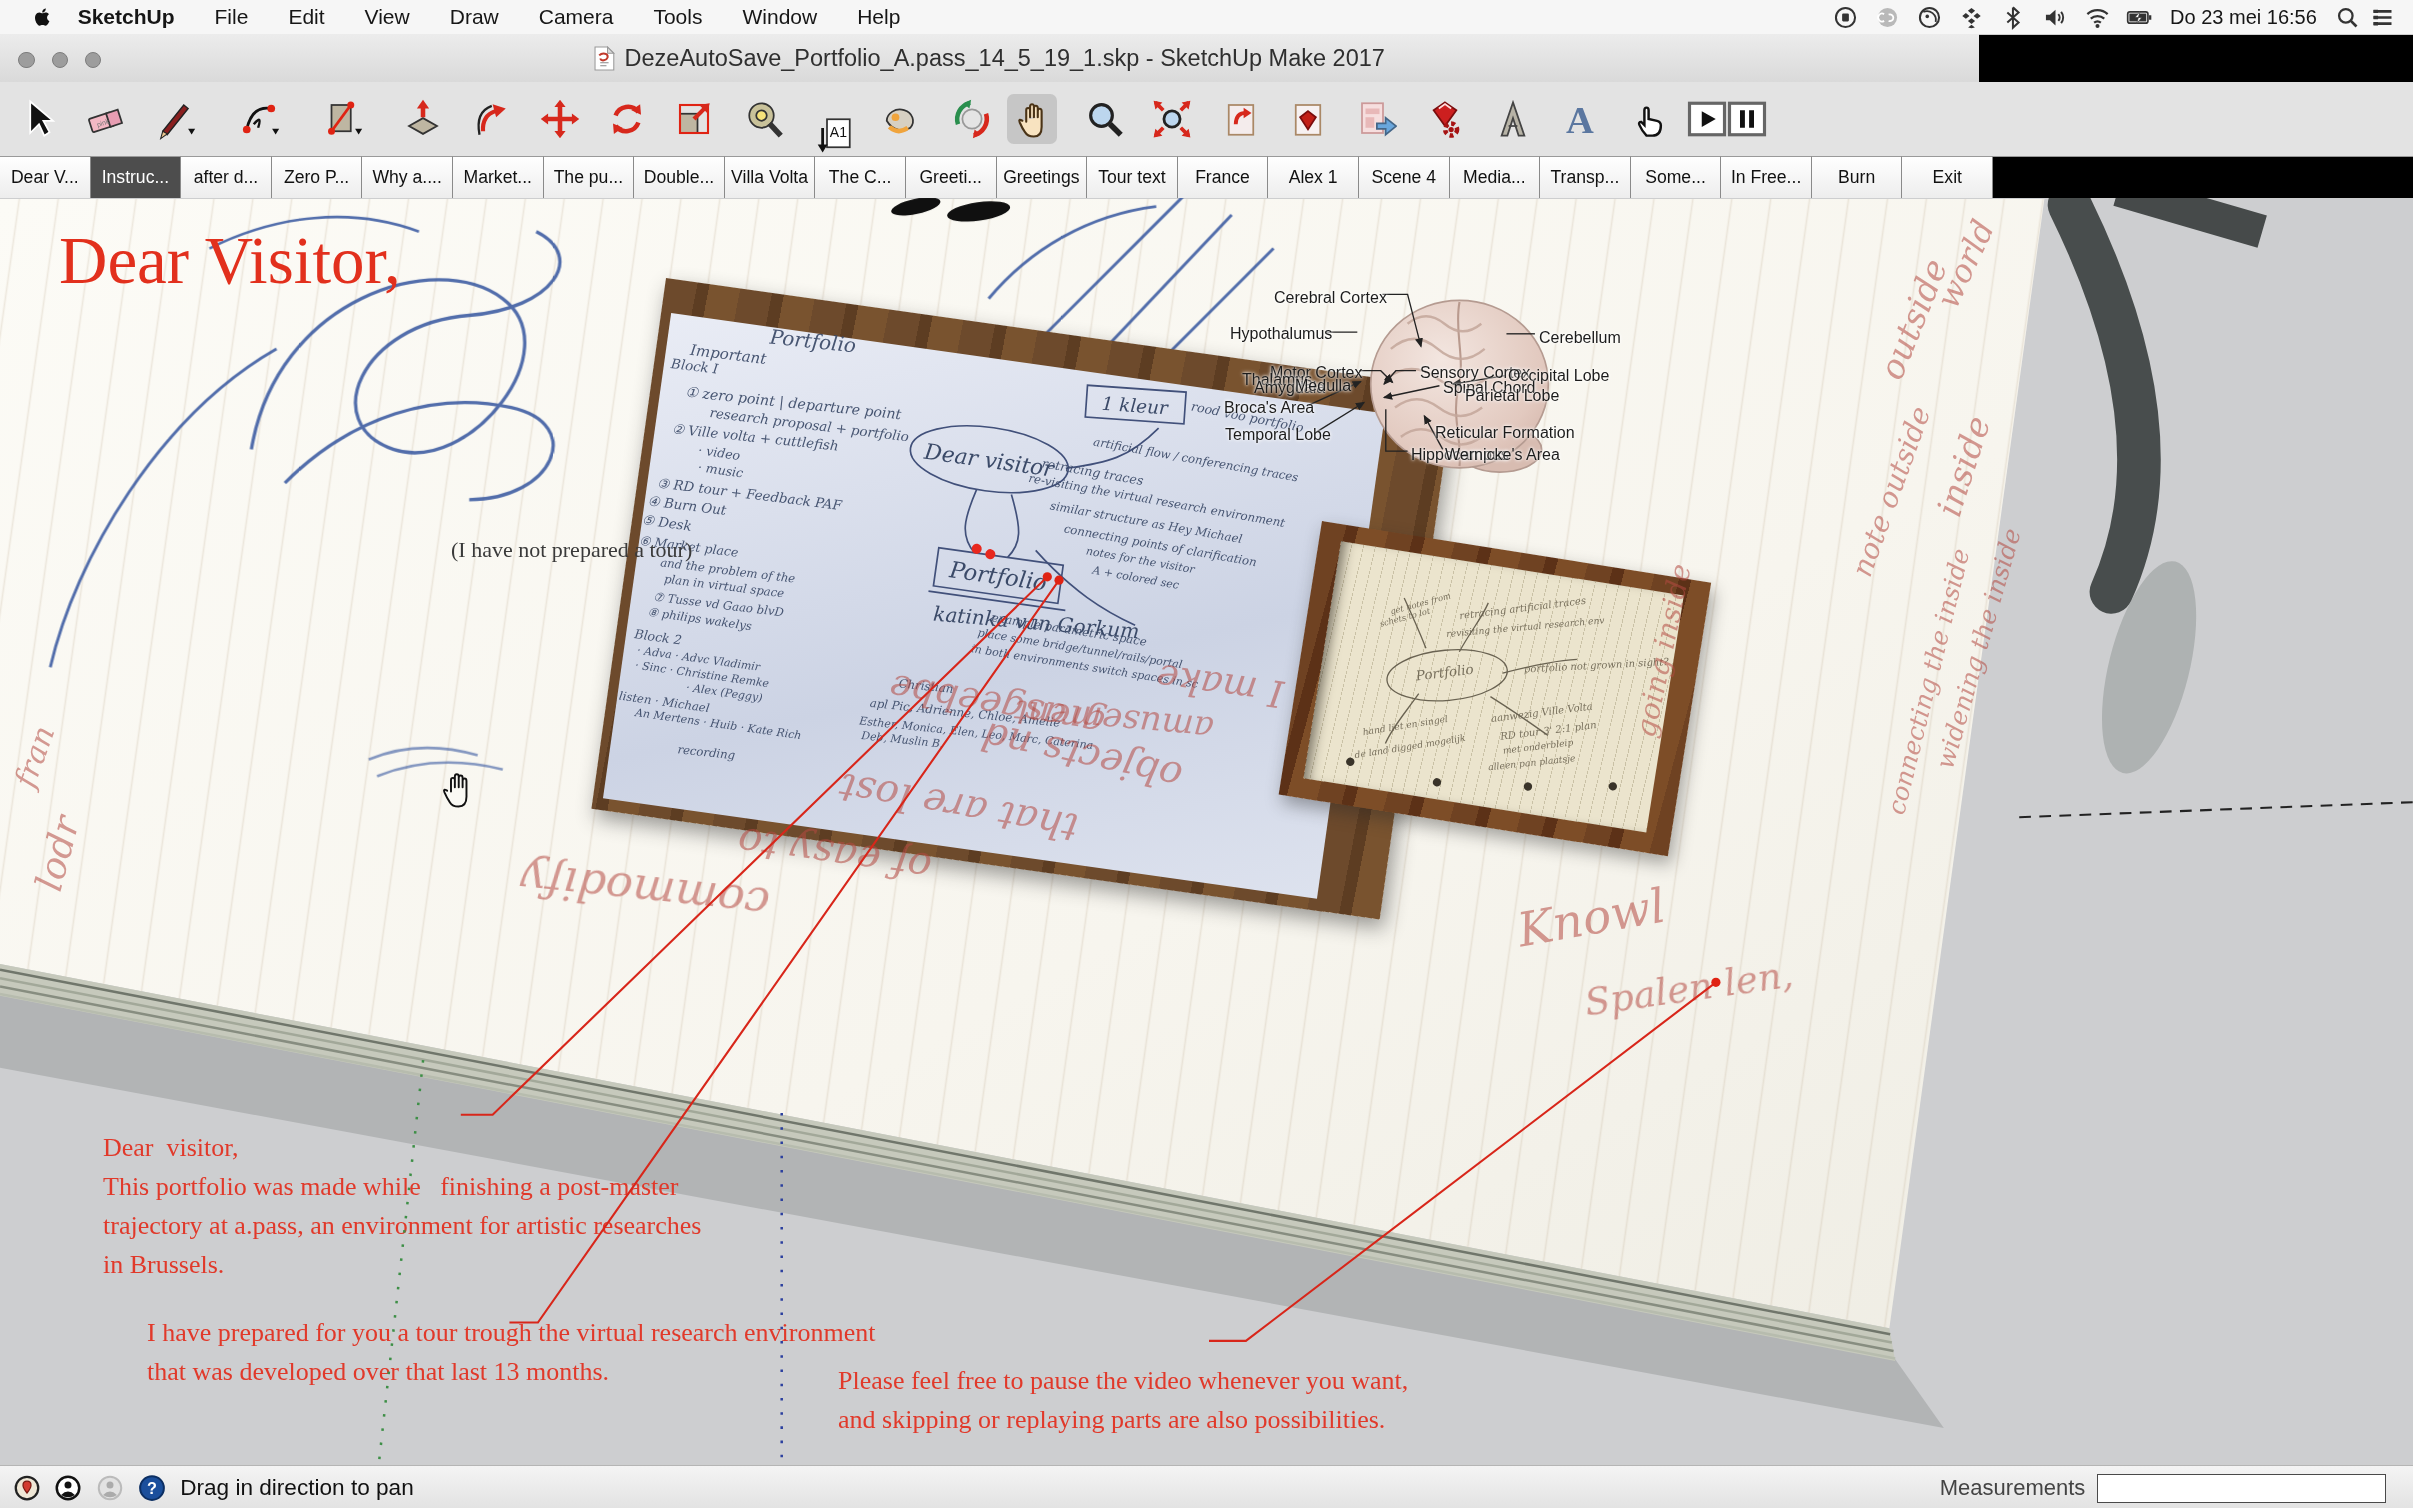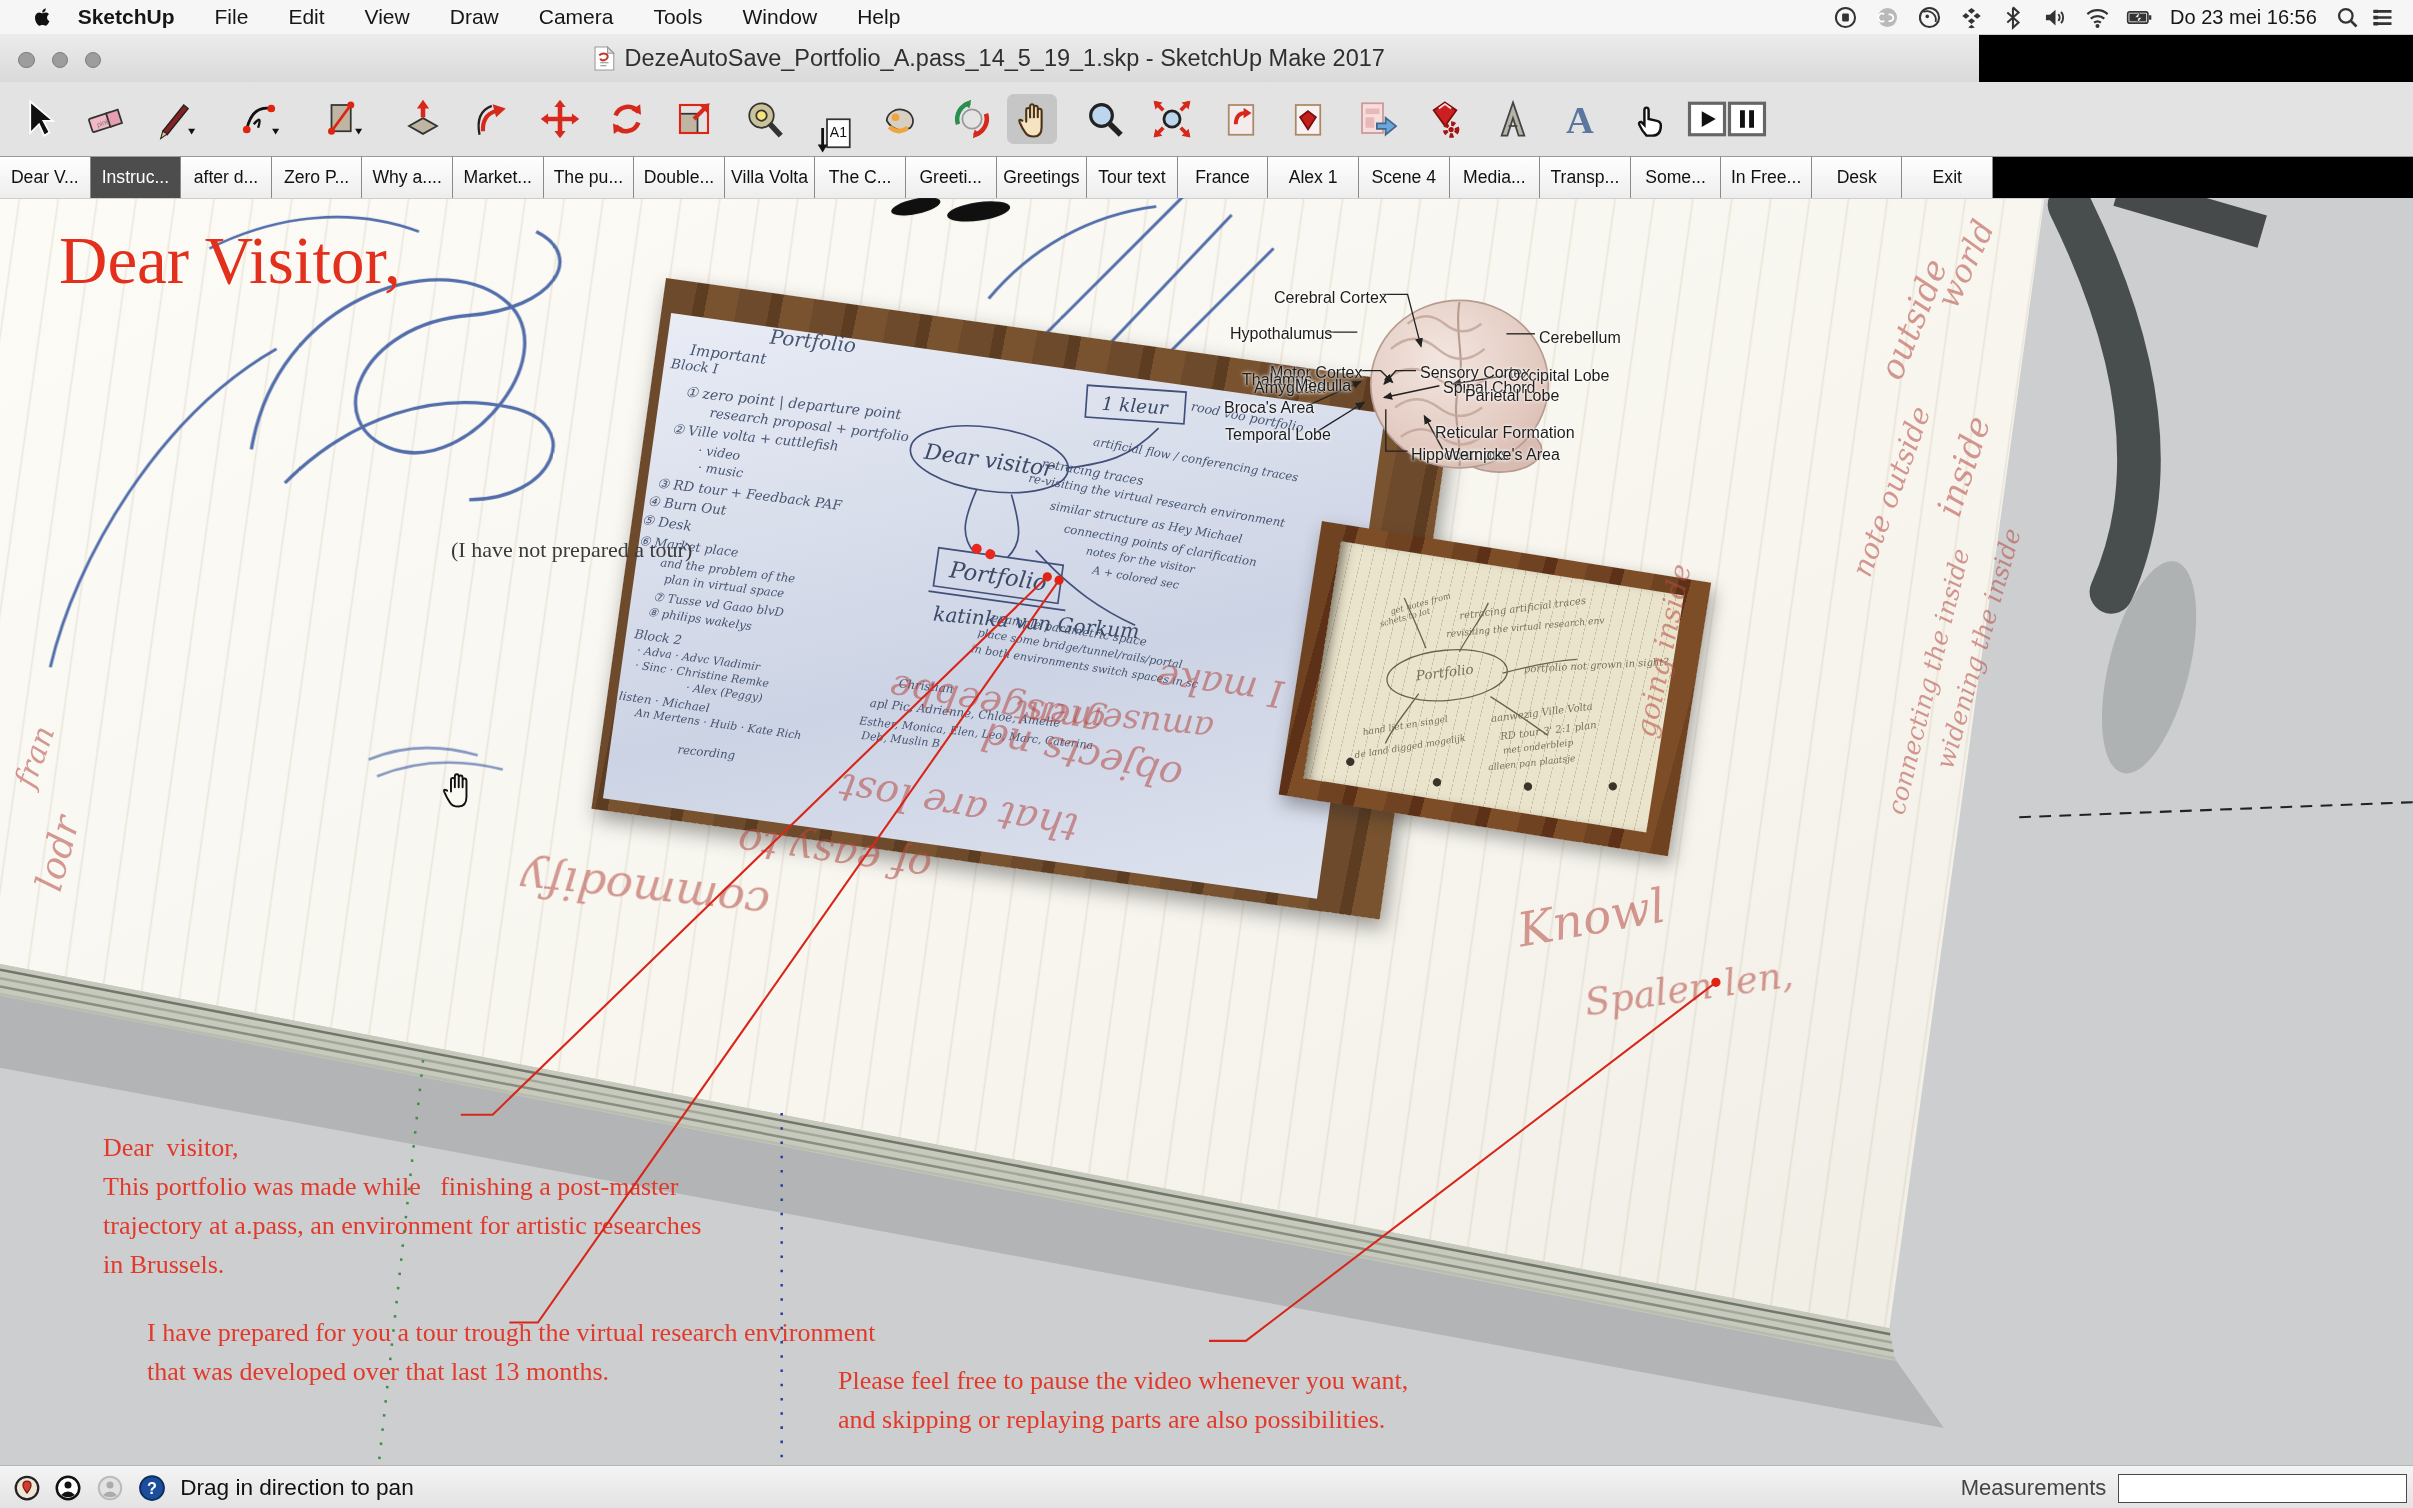--- a/index.html
+++ b/index.html
@@ -69,21 +69,21 @@
           white-space:nowrap;opacity:.9;}
   .redscribble{position:absolute;font-family:"DejaVu Serif",serif;font-style:italic;
                color:#b44a42;white-space:nowrap;opacity:.55;}
   
   .statusbar{position:absolute;left:0;top:1465px;width:2413px;height:44px;
              background:linear-gradient(#f4f4f4,#e2e2e2);border-top:0.8px solid #b5b5b5;
              display:flex;align-items:center;}
   .sb-ic{width:30px;height:30px;margin-left:11.7px;display:inline-flex;}
   .sb-ic svg{width:100%;height:100%;}
   .sb-hint{font-size:22.6px;color:#111;margin-left:13.4px;}
-  .sb-right{margin-left:auto;display:flex;align-items:center;gap:11.7px;padding-right:6px;}
+  .sb-right{margin-left:auto;display:flex;align-items:center;gap:11.7px;padding-right:27px;}
   .sb-mlabel{font-size:22px;color:#444;}
   .sb-minput{width:277px;height:27px;border:1.7px solid #4a4a4a;background:#fff;font-size:20px;
              font-family:"Liberation Sans",sans-serif;padding:0 5px;}
 </style>
 </head>
 <body>
 
 <div class="menubar">
   <span class="apple"><svg viewBox="0 0 24 24">
         <path d="M16.4 12.7c0-2.4 2-3.6 2.1-3.7-1.1-1.7-2.9-1.9-3.5-1.9-1.5-.2-2.9.9-3.7.9-.8 0-1.9-.9-3.2-.9-1.6 0-3.1 1-4 2.4-1.7 2.9-.4 7.2 1.2 9.6.8 1.2 1.8 2.5 3 2.4 1.2 0 1.7-.8 3.2-.8s1.9.8 3.2.8c1.3 0 2.2-1.2 3-2.4.9-1.3 1.3-2.6 1.3-2.7-.1 0-2.6-1-2.6-3.7zM14 5.6c.7-.8 1.1-1.9 1-3-1 0-2.1.7-2.8 1.5-.6.7-1.2 1.9-1 2.9 1.1.1 2.2-.6 2.8-1.4z" fill="#111"></path>
@@ -361,21 +361,21 @@
       <span class="tab">Greeti...</span>
       <span class="tab">Greetings</span>
       <span class="tab">Tour text</span>
       <span class="tab">France</span>
       <span class="tab">Alex 1</span>
       <span class="tab">Scene 4</span>
       <span class="tab">Media...</span>
       <span class="tab">Transp...</span>
       <span class="tab">Some...</span>
       <span class="tab">In Free...</span>
-      <span class="tab">Desk</span>
+      <span class="tab">Burn</span>
       <span class="tab">Exit</span>
     </span>
 </div>
 
 <div class="viewport">
 
   
   <svg class="layer" viewBox="0 0 2880 1512">
     <defs>
       <linearGradient id="pageG" x1="0" y1="0" x2="1" y2="1">

